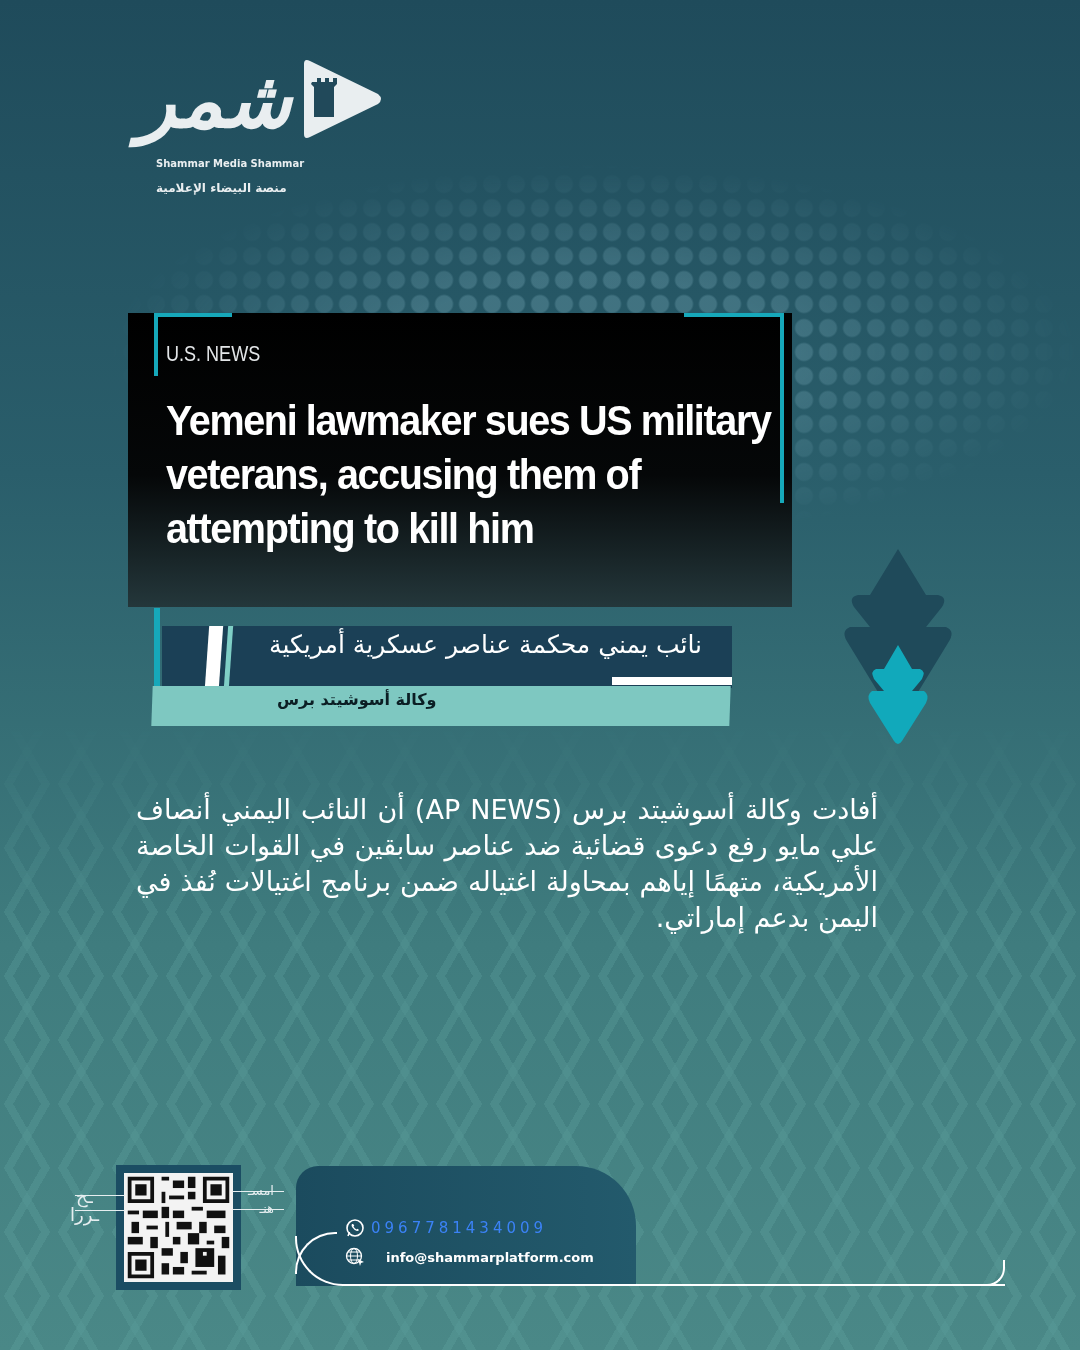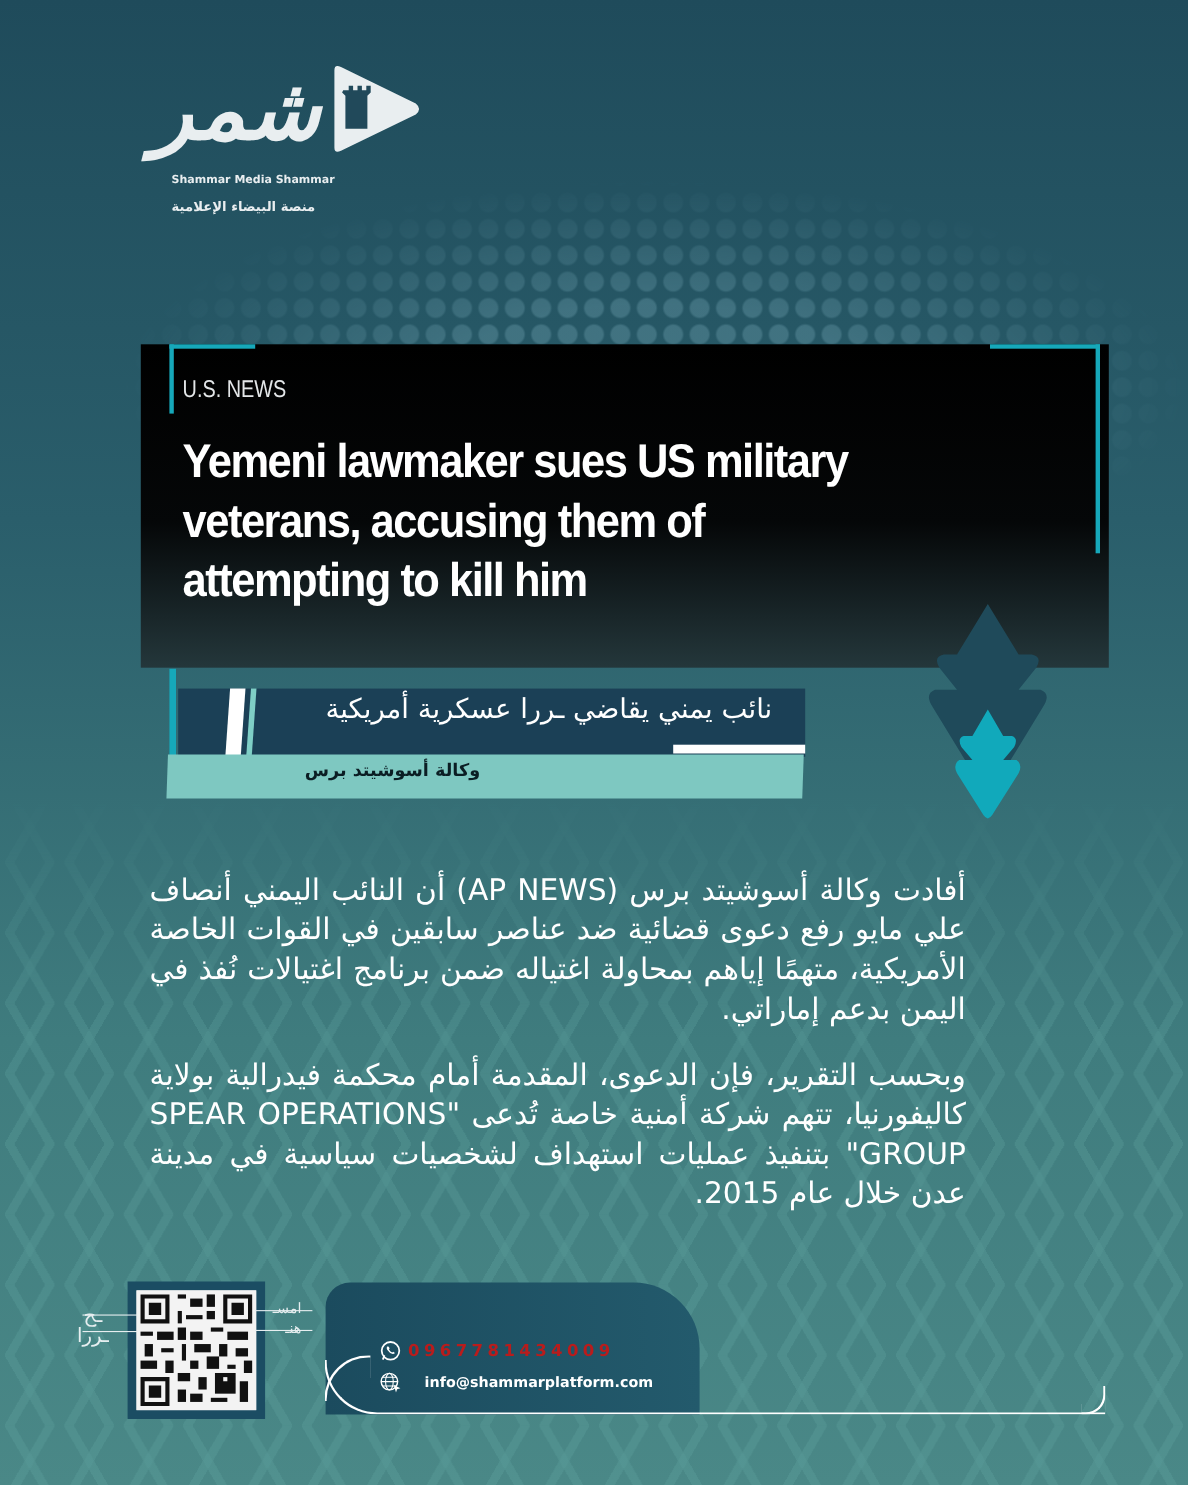--- a/index.html
+++ b/index.html
@@ -17,21 +17,21 @@
       linear-gradient(-60deg,transparent 45%,rgba(110,180,175,.6) 45% 55%,transparent 55%);
     background-size:54px 64px;
     -webkit-mask-image:linear-gradient(180deg,transparent 0%,#000 35%);
     mask-image:linear-gradient(180deg,transparent 0%,#000 35%);}
   .logo{position:absolute;left:138px;top:55px;width:250px;height:120px;}
   .logo-ar{position:absolute;left:0;top:0;font-size:78px;font-weight:bold;color:#e9eef0;letter-spacing:-2px;font-style:italic;}
   .logo-play{position:absolute;left:160px;top:3px;}
   .logo-sub{position:absolute;left:18px;top:86px;font-size:12px;color:#e9eef0;font-weight:bold;margin-top:40px;}
   .logo-en{position:absolute;left:18px;top:103px;font-size:10px;color:#e9eef0;font-weight:bold;}
 
-  .card{position:absolute;left:128px;top:313px;width:880px;height:294px;
+  .card{position:absolute;left:128px;top:313px;width:664px;height:294px;
     background:linear-gradient(180deg,#000 0%,#050708 55%,#24373b 100%);}
   .card .corner-tl{position:absolute;left:26px;top:0;width:78px;height:4px;background:#16a8ba;}
   .card .corner-tl-v{position:absolute;left:26px;top:0;width:4px;height:63px;background:#16a8ba;}
   .card .corner-tr{position:absolute;right:8px;top:0;width:100px;height:4px;background:#16a8ba;}
   .card .corner-tr-v{position:absolute;right:8px;top:0;width:4px;height:190px;background:#16a8ba;}
   .category{position:absolute;left:38px;top:28px;font-family:"Liberation Sans",sans-serif;font-size:22px;color:#e3e6e8;transform:scaleX(.82);transform-origin:left;letter-spacing:0;}
   .headline{position:absolute;left:38px;top:80px;width:720px;font-family:"Liberation Sans",sans-serif;font-weight:bold;font-size:43px;line-height:54px;color:#fff;letter-spacing:-1.5px;transform:scaleX(.92);transform-origin:left;}
 
   .arrows{position:absolute;left:838px;top:545px;width:120px;height:205px;}
 
@@ -54,21 +54,21 @@
   .scan-r{position:absolute;left:248px;top:1182px;color:#e6eef0;font-size:13px;line-height:18px;direction:rtl;text-align:right;}
   .scan-l{position:absolute;left:70px;top:1188px;color:#e6eef0;font-size:18px;line-height:18px;text-align:center;}
   .scan-line{position:absolute;height:1px;background:#e6eef0;}
 
   .contact{position:absolute;left:296px;top:1166px;width:340px;height:120px;
     background:linear-gradient(90deg,#1b4b5e,#235a6c);border-radius:22px 60px 0 0;}
   .contact-line{position:absolute;left:295px;top:1236px;width:708px;height:48px;
     border:2px solid #fff;border-top:none;border-right:none;border-radius:0 0 0 48px;}
   .contact-line::before{content:"";position:absolute;left:-2px;top:-4px;width:40px;height:40px;border-left:2px solid #fff;border-top:2px solid #fff;border-radius:40px 0 0 0;}
   .contact-end{position:absolute;left:983px;top:1260px;width:20px;height:24px;border-right:2px solid #fff;border-bottom:2px solid #fff;border-radius:0 0 18px 0;}
-  .phone{position:absolute;left:345px;top:1218px;color:#b91c1c;font-weight:bold;font-size:15px;letter-spacing:4px;display:flex;align-items:center;gap:6px;}
+  .phone{position:absolute;left:345px;top:1218px;color:#3b82f6;font-weight:normal;font-size:15px;letter-spacing:4px;display:flex;align-items:center;gap:6px;}
   .email{position:absolute;left:345px;top:1247px;color:#fff;font-weight:bold;font-size:13px;display:flex;align-items:center;gap:21px;}
 </style>
 </head>
 <body>
 
 <div class="bg-dots"></div>
 <div class="bg-pattern"></div>
 
 <div class="logo">
   <div class="logo-ar">شمر</div>
@@ -94,27 +94,26 @@
   <path d="M60 100 L74 124 L82 124 Q88 126 84 134 L74 146 L86 146 Q92 150 88 158 L64 196 Q60 202 56 196 L32 158 Q28 150 34 146 L46 146 L36 134 Q32 126 38 124 L46 124 Z" fill="#11a9bb"></path>
 </svg>
 
 <div class="banner">
   <div class="banner-edge"></div>
   <div class="banner-dark"></div>
   <div class="banner-stripe1"></div>
   <div class="banner-stripe2"></div>
   <div class="banner-white"></div>
   <div class="banner-teal"></div>
-  <div class="banner-title">نائب يمني يقاضي ـررا عسكرية أمريكية</div>
+  <div class="banner-title">نائب يمني محكمة عناصر عسكرية أمريكية</div>
   <div class="banner-source">وكالة أسوشيتد برس</div>
 </div>
 
 <div class="body">
   <p>أفادت وكالة أسوشيتد برس (AP NEWS) أن النائب اليمني أنصاف علي مايو رفع دعوى قضائية ضد عناصر سابقين في القوات الخاصة الأمريكية، متهمًا إياهم بمحاولة اغتياله ضمن برنامج اغتيالات نُفذ في اليمن بدعم إماراتي.</p>
-  <p>وبحسب التقرير، فإن الدعوى، المقدمة أمام محكمة فيدرالية بولاية كاليفورنيا، تتهم شركة أمنية خاصة تُدعى "SPEAR OPERATIONS GROUP" بتنفيذ عمليات استهداف لشخصيات سياسية في مدينة عدن خلال عام 2015.</p>
 </div>
 
 <div class="qr-wrap">
   <svg class="qr" viewBox="0 0 29 29">
     <rect width="29" height="29" fill="#f3f3f3"></rect>
     <g fill="#111">
       <path d="M1 1h7v7h-7zM2 2v5h5v-5zM3 3h3v3h-3z" fill-rule="evenodd"></path>
       <path d="M21 1h7v7h-7zM22 2v5h5v-5zM23 3h3v3h-3z" fill-rule="evenodd"></path>
       <path d="M1 21h7v7h-7zM2 22v5h5v-5zM3 23h3v3h-3z" fill-rule="evenodd"></path>
       <rect x="10" y="1" width="2" height="1"></rect>

